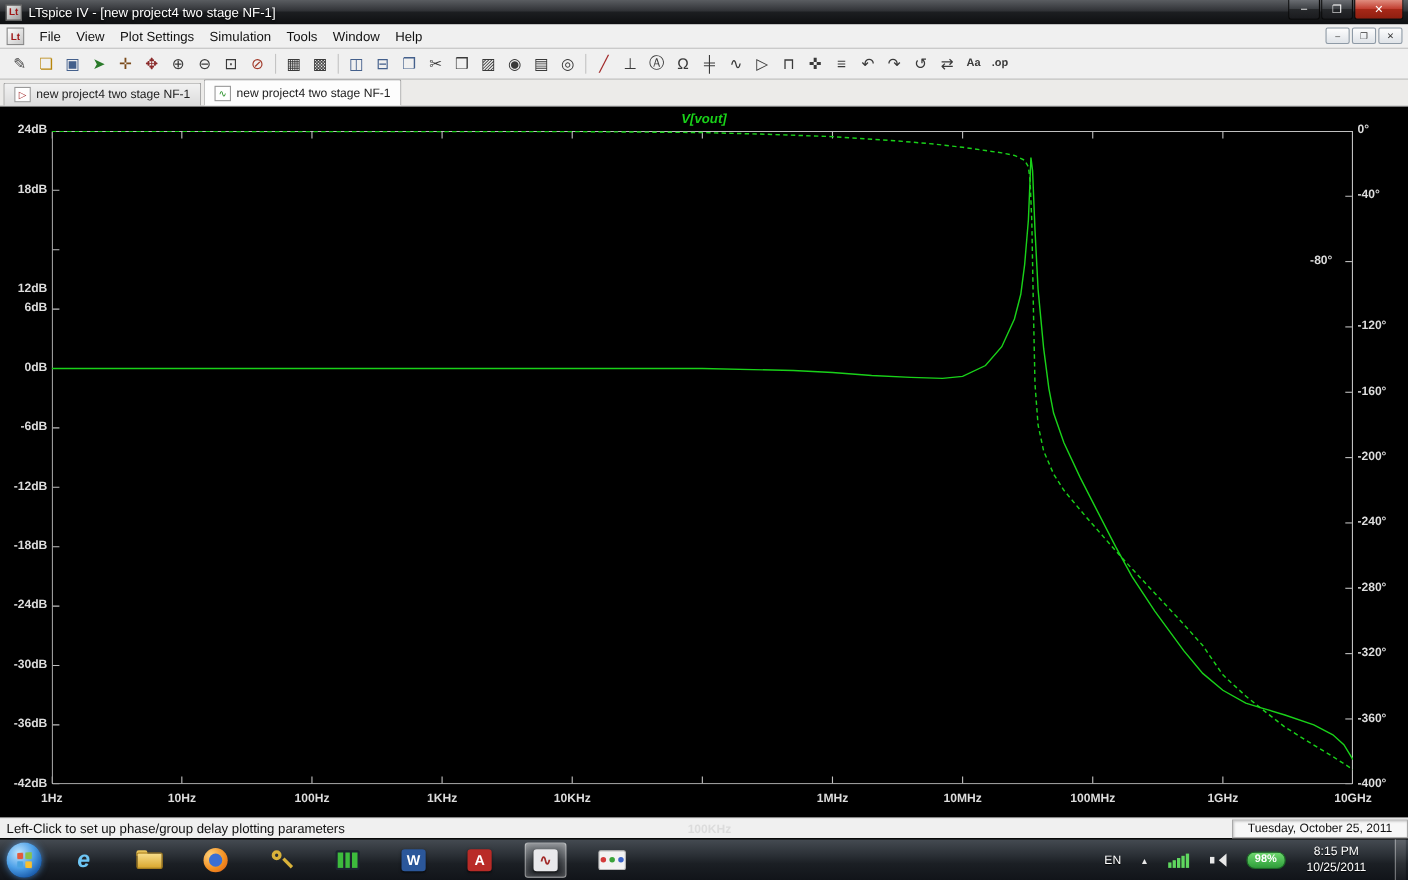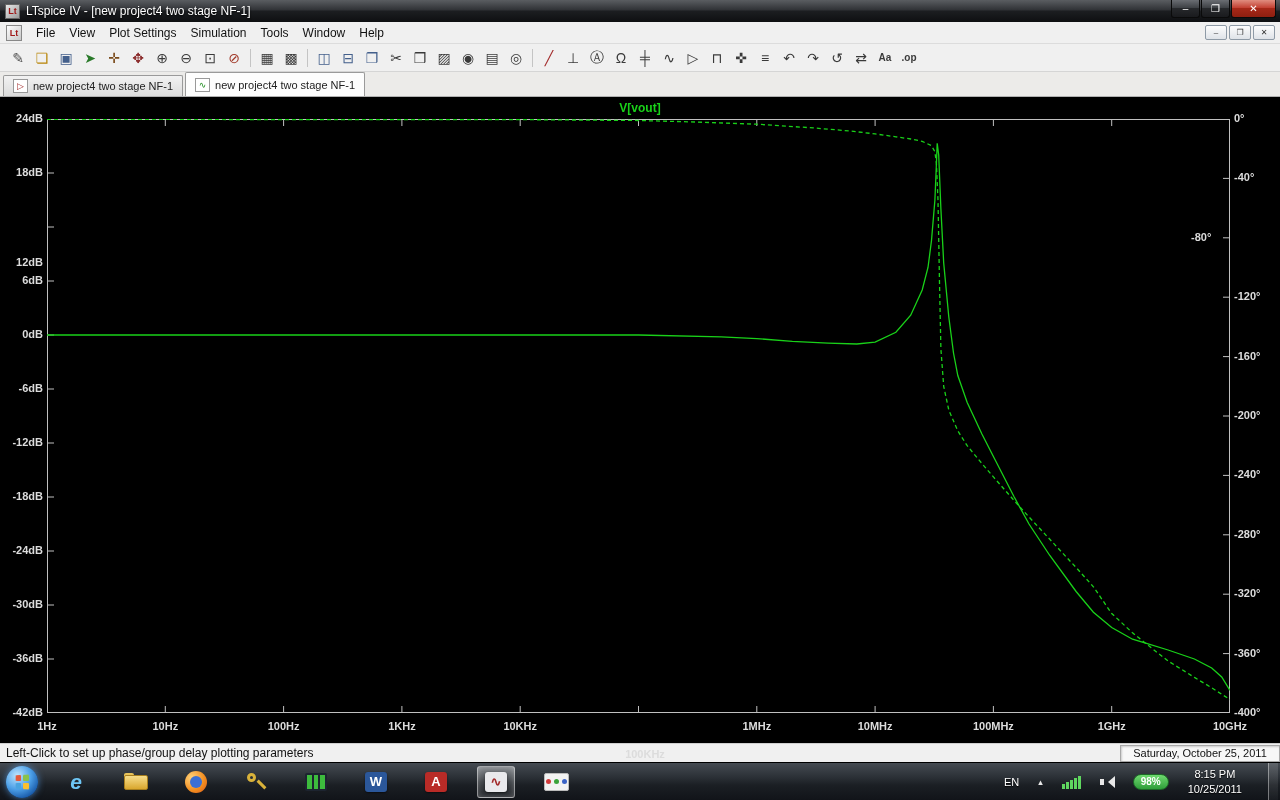--- a/index.html
+++ b/index.html
@@ -202,21 +202,21 @@
       <span class="tab-ico" style="color: rgb(162, 42, 42);">▷</span>
       <span class="tab-label">new project4 two stage NF-1</span>
     </div>
     <div class="tab active">
       <span class="tab-ico" style="color: rgb(26, 138, 26);">∿</span>
       <span class="tab-label">new project4 two stage NF-1</span>
     </div>
   </div>
 
 <div class="plot-panel" id="plot-panel" style="background: rgb(0, 0, 0);">
-  <div class="plot-title" id="plot-title" style="color: rgb(25, 209, 25);">V[vout]</div>
+  <div class="plot-title" id="plot-title" style="color: rgb(25, 209, 25); font-style: italic;">V[vout]</div>
   <svg id="plot-svg" width="1183" height="594" viewBox="0 0 1183 594">
       <rect x="0.5" y="0.5" width="1182" height="593" fill="none" stroke="#c0c0c0"></rect>
       <line x1="1" y1="0" x2="7" y2="0" stroke="#c0c0c0"></line>
       <line x1="1" y1="54" x2="7" y2="54" stroke="#c0c0c0"></line>
       <line x1="1" y1="108" x2="7" y2="108" stroke="#c0c0c0"></line>
       <line x1="1" y1="162" x2="7" y2="162" stroke="#c0c0c0"></line>
       <line x1="1" y1="216" x2="7" y2="216" stroke="#c0c0c0"></line>
       <line x1="1" y1="270" x2="7" y2="270" stroke="#c0c0c0"></line>
       <line x1="1" y1="324" x2="7" y2="324" stroke="#c0c0c0"></line>
       <line x1="1" y1="378" x2="7" y2="378" stroke="#c0c0c0"></line>
@@ -291,21 +291,21 @@
     <div class="xtick" style="color: rgb(220, 220, 220); top: 623px; left: 610px; margin-top: 28px;">100KHz</div>
     <div class="xtick" style="color: rgb(220, 220, 220); top: 623px; left: 721.8px;">1MHz</div>
     <div class="xtick" style="color: rgb(220, 220, 220); top: 623px; left: 840.1px; text-align: center;">10MHz</div>
     <div class="xtick" style="color: rgb(220, 220, 220); top: 623px; left: 958.4px;">100MHz</div>
     <div class="xtick" style="color: rgb(220, 220, 220); top: 623px; left: 1076.7px;">1GHz</div>
     <div class="xtick" style="color: rgb(220, 220, 220); top: 623px; left: 1195px;">10GHz</div>
   </div>
 
 <div class="statusbar">
   <span class="status-msg">Left-Click to set up phase/group delay plotting parameters</span>
-  <span class="status-date">Saturday, October 25, 2011</span>
+  <span class="status-date">Tuesday, October 25, 2011</span>
 </div>
 
 <div class="taskbar">
   <div class="orb">
     <span class="orb-flag">
       <i style="background:#e25a3c"></i>
       <i style="background:#8ac24a"></i>
       <i style="background:#4aa3e0"></i>
       <i style="background:#fbc02d"></i>
     </span>

